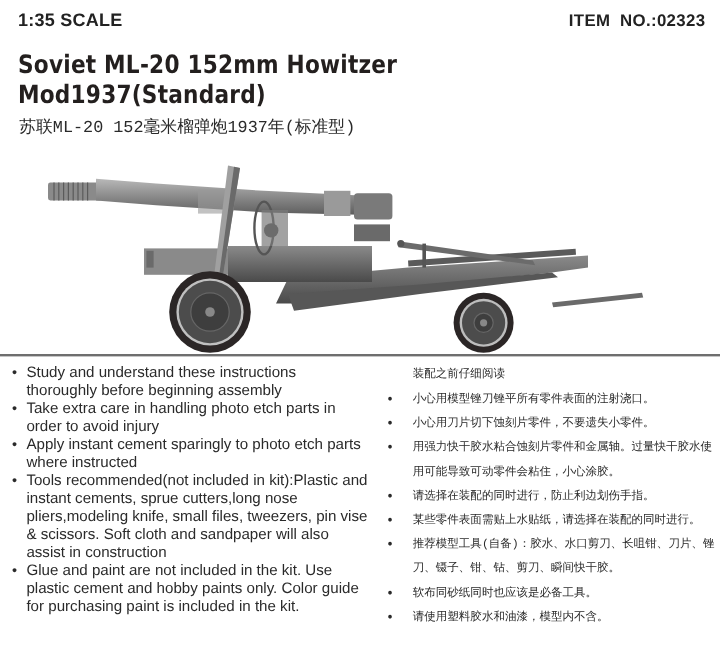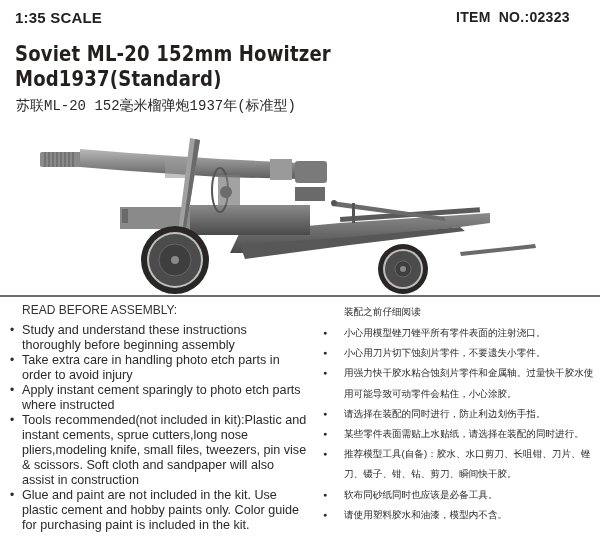--- a/index.html
+++ b/index.html
@@ -1,36 +1,36 @@
 <!DOCTYPE html>
 <html><head>
 <meta charset="utf-8">
 <style>
   * { margin:0; padding:0; box-sizing:border-box; }
   html, body { width:600px; height:554px; background:#ffffff; overflow:hidden; }
   body { position:relative; font-family:"Liberation Sans", sans-serif; color:#2a2a2a; }
 
   .scale { position:absolute; left:15px; top:9px; font-size:15px; font-weight:bold; color:#222; letter-spacing:0.2px; }
-  .item-no { position:absolute; left:456px; top:9px; font-size:14px; font-weight:bold; color:#222; letter-spacing:0.3px; }
+  .item-no { position:absolute; left:474px; top:9px; font-size:14px; font-weight:bold; color:#222; letter-spacing:0.3px; }
   .item-no .gap { display:inline-block; width:8px; }
 
   .title-en { position:absolute; left:15px; top:42px; font-family:"DejaVu Sans", sans-serif; font-weight:bold; font-size:21px; line-height:25px; color:#231f1e; transform:scaleX(0.86); transform-origin:left top; letter-spacing:0.2px; white-space:nowrap; }
   .title-cn { position:absolute; left:16px; top:97px; font-family:Liberation Mono, monospace; font-size:14px; color:#2a2a2a; white-space:nowrap; }
 
   .illustration { position:absolute; left:40px; top:135px; width:520px; height:160px; }
 
   .divider { position:absolute; left:0; top:295px; width:600px; height:2px; background:#6e6e6e; }
 
   .col-en { position:absolute; left:8px; top:303px; width:300px; font-size:12.6px; line-height:15px; color:#2a2a2a; }
   .col-en .heading { padding-left:14px; margin-bottom:5px; font-size:12px; color:#333; }
   .col-en ul { list-style:none; }
   .col-en li { position:relative; padding-left:14px; }
   .col-en li::before { content:"\2022"; position:absolute; left:2px; top:0; font-size:12px; }
 
-  .col-cn { position:absolute; left:316px; top:303px; width:284px; font-family:Liberation Sans, sans-serif; font-size:9.6px; line-height:20.2px; color:#2a2a2a; }
+  .col-cn { position:absolute; left:316px; top:303px; width:284px; font-family:Liberation Mono, monospace; font-size:9.6px; line-height:20.2px; color:#2a2a2a; }
   .col-cn .heading { padding-left:28px; line-height:17px; margin-bottom:3px; }
   .col-cn ul { list-style:none; }
   .col-cn li { position:relative; padding-left:28px; }
   .col-cn li::before { content:"\25CF"; position:absolute; left:7px; top:0; font-size:7px; }
 </style>
 </head>
 <body>
 
 <div class="scale">1:35 SCALE</div>
 <div class="item-no"><span>ITEM</span><span class="gap"></span><span>NO.:02323</span></div>
@@ -101,21 +101,20 @@
   <circle cx="363" cy="134" r="25" fill="#2b2626"></circle>
   <circle cx="363" cy="134" r="20" fill="#bdbdbd"></circle>
   <circle cx="363" cy="134" r="18" fill="#4c4c4c"></circle>
   <circle cx="363" cy="134" r="8" fill="#3e3e3e" stroke="#666" stroke-width="1"></circle>
   <circle cx="363" cy="134" r="3" fill="#888"></circle>
 </svg>
 
 <div class="divider"></div>
 
 <div class="col-en">
-  <div class="heading">READ BEFORE ASSEMBLY:</div>
   <ul>
     <li>Study and understand these instructions thoroughly before beginning assembly</li>
     <li>Take extra care in handling photo etch parts in order to avoid injury</li>
     <li>Apply instant cement sparingly to photo etch parts where instructed</li>
     <li>Tools recommended(not included in kit):Plastic and instant cements, sprue cutters,long nose pliers,modeling knife, small files, tweezers, pin vise &amp; scissors. Soft cloth and sandpaper will also assist in construction</li>
     <li>Glue and paint are not included in the kit. Use plastic cement and hobby paints only. Color guide for purchasing paint is included in the kit.</li>
   </ul>
 </div>
 
 <div class="col-cn">

